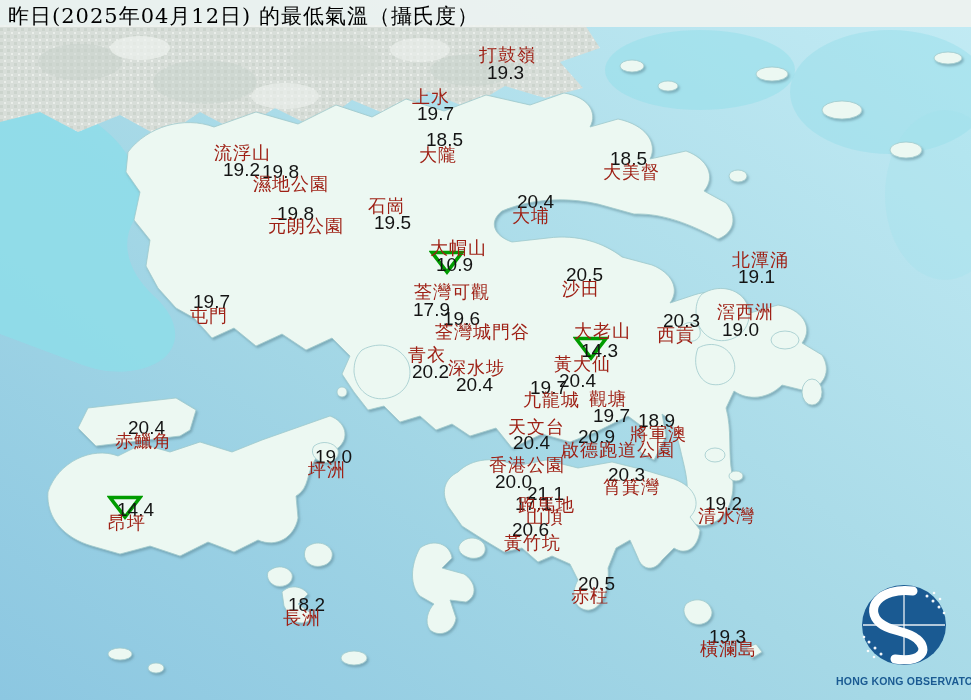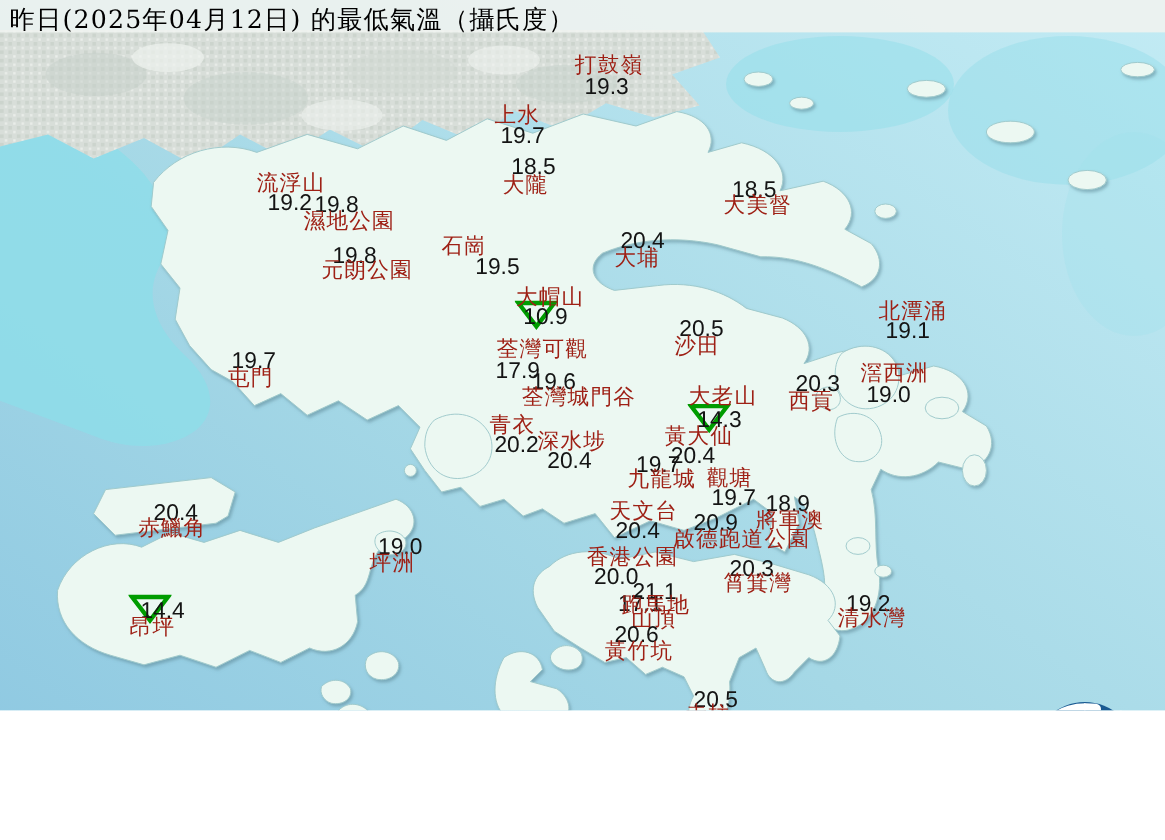--- a/index.html
+++ b/index.html
@@ -1,17 +1,17 @@
 <!DOCTYPE html>
 <html style="--station_name: #9e2015; --temperature_value: #141414; --marker_green: #009c00; --sea_deep: #8cc7e1; --sea_mid: #a5d8e6; --sea_light: #c2ebf4; --deep_bay_cyan: #8edde9; --land: #ecf8f2; --coast: #9ec9cb; --urban_gray: #d8ded9; --logo_blue: #1a5a92;"><head>
 <meta charset="utf-8">
 <style>
   html,body{margin:0;padding:0;background:#ffffff;}
   .stage{
-    position:relative;width:971px;height:592px;overflow:hidden;
+    position:relative;width:971px;height:700px;overflow:hidden;
     font-family:"Liberation Sans","DejaVu Sans",sans-serif;
     background:#aadbe8;
   }
   .map-svg{position:absolute;left:0;top:0;}
   .map-title{
     position:absolute;left:8px;top:4px;
     font-family:"DejaVu Serif","Liberation Serif",serif;
     font-size:21px;line-height:1.2;color:#000;letter-spacing:1px;white-space:nowrap;
   }
   #stations{position:absolute;left:0;top:0;width:100%;height:100%;}
@@ -193,21 +193,21 @@
       <span class="t-val" style="left: 426px; top: 130px;">18.5</span>
       <span class="t-name" style="left: 419px; top: 146px;">大隴</span>
       <span class="t-val" style="left: 610px; top: 149px;">18.5</span>
       <span class="t-name" style="left: 603px; top: 163px;">大美督</span>
       <span class="t-val" style="left: 223px; top: 160px;">19.2</span>
       <span class="t-name" style="left: 214px; top: 144px;">流浮山</span>
       <span class="t-val" style="left: 262px; top: 162px;">19.8</span>
       <span class="t-name" style="left: 253px; top: 175px; font-family: Liberation Serif, serif;">濕地公園</span>
       <span class="t-val" style="left: 277px; top: 204px;">19.8</span>
       <span class="t-name" style="left: 268px; top: 217px;">元朗公園</span>
-      <span class="t-val" style="left: 396px; top: 213px;">19.5</span>
+      <span class="t-val" style="left: 374px; top: 213px;">19.5</span>
       <span class="t-name" style="left: 368px; top: 197px;">石崗</span>
       <span class="t-val" style="left: 517px; top: 192px;">20.4</span>
       <span class="t-name" style="left: 512px; top: 207px;">大埔</span>
       <svg width="36" height="26" viewBox="0 0 36 26" class="marker" style="left: 429px; top: 249px;">
         <path d="M3,3.5 L33,3.5 L18,23 Z" fill="none" stroke="#009c00" stroke-width="3.6"></path>
       </svg>
       <span class="t-val" style="left: 436px; top: 255px;">10.9</span>
       <span class="t-name" style="left: 430px; top: 239px;">大帽山</span>
       <span class="t-val" style="left: 566px; top: 265px;">20.5</span>
       <span class="t-name" style="left: 562px; top: 280px;">沙田</span>

